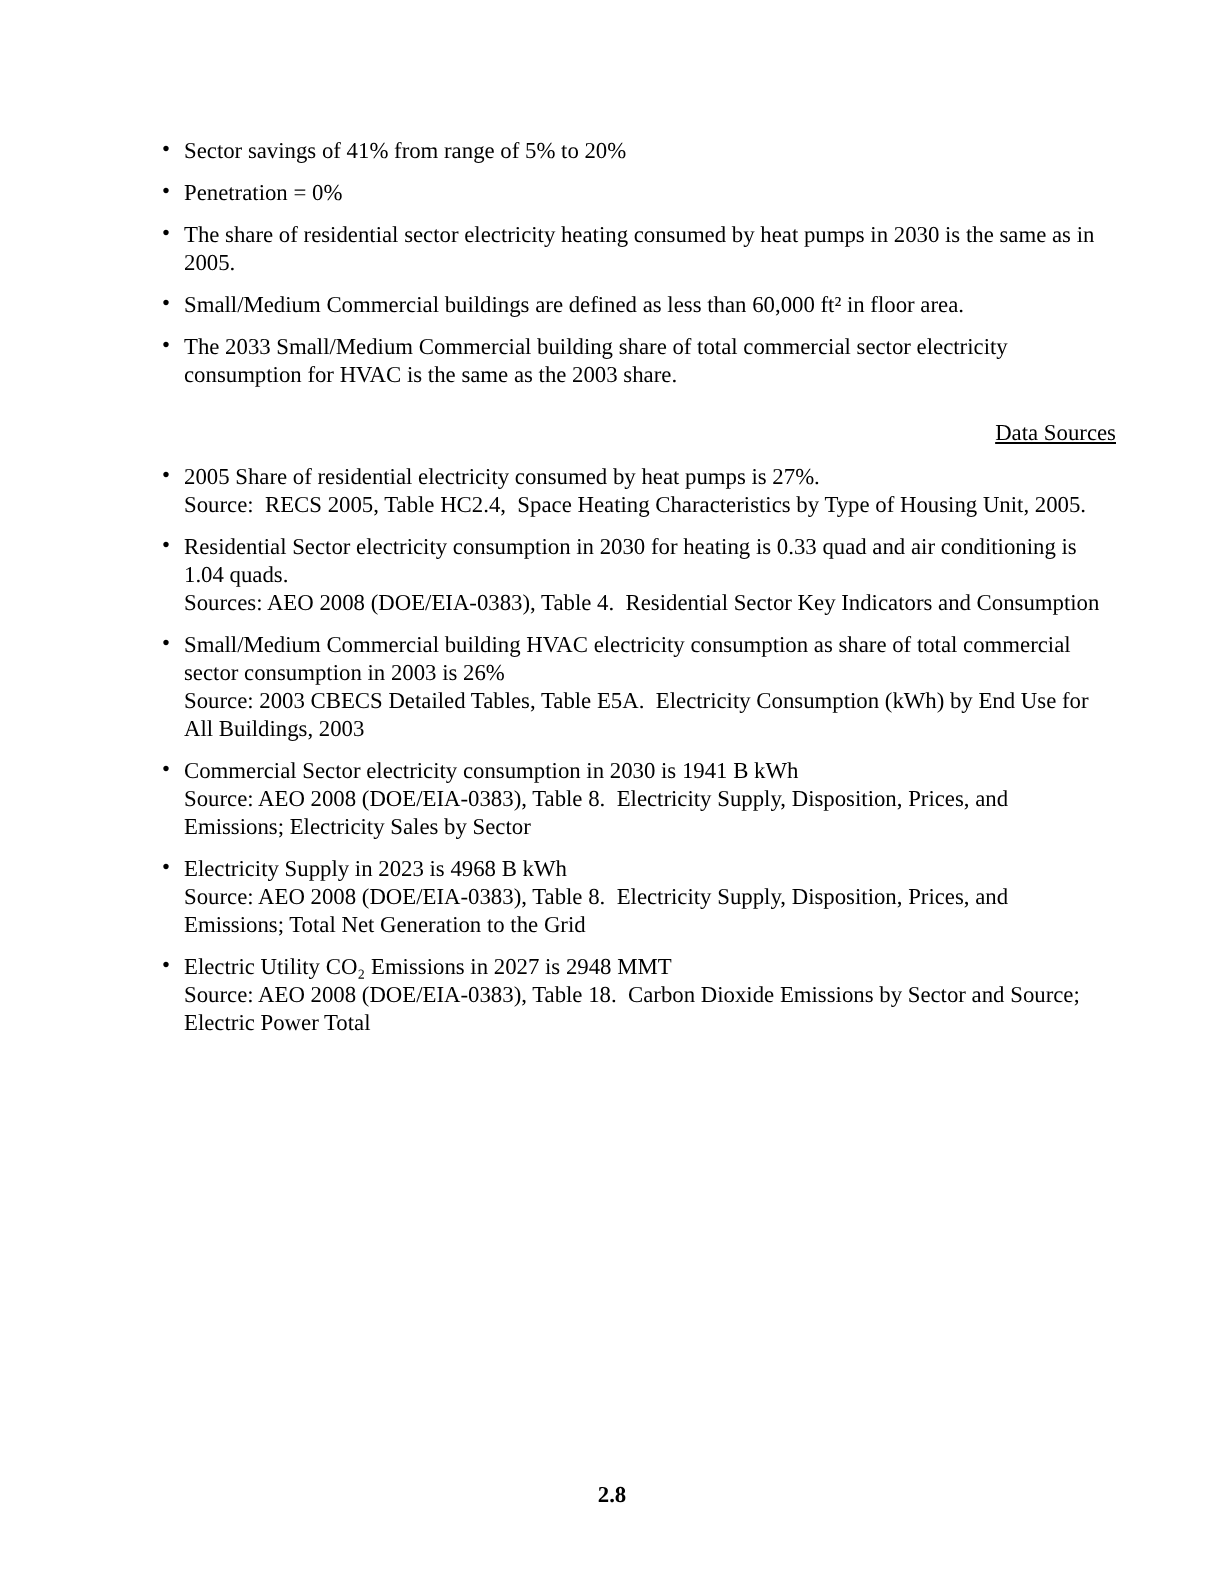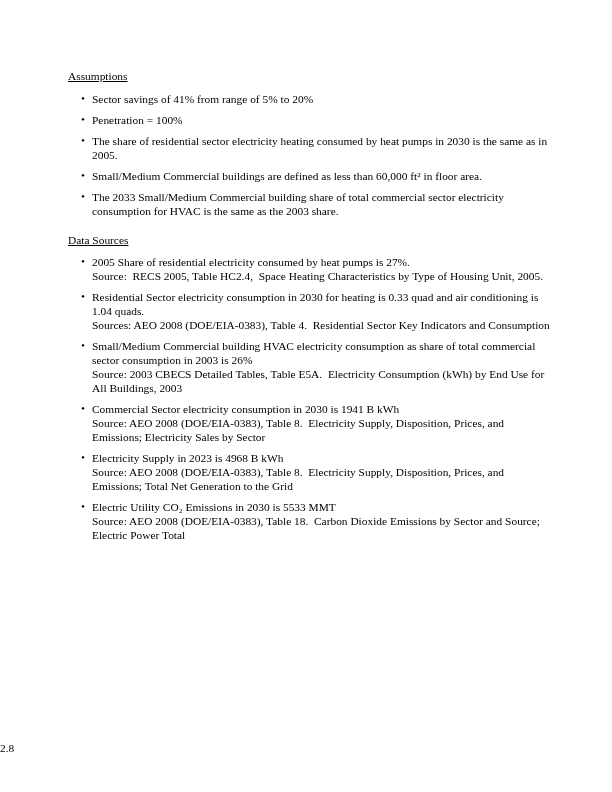--- a/index.html
+++ b/index.html
@@ -22,20 +22,21 @@
   }
   .heading {
     font-size: inherit;
     font-weight: normal;
     text-decoration: underline;
     margin: 0 0 9px 0;
   }
   .heading.second {
     margin-top: 15px;
     margin-bottom: 8px;
+    text-align: right;
   }
   ul.bullets {
     list-style: none;
     margin: 0;
     padding: 0;
   }
   ul.bullets li {
     position: relative;
     padding-left: 24px;
     margin-bottom: 7px;
@@ -47,38 +48,38 @@
   }
   .btext {
     display: block;
     white-space: pre-wrap;
   }
   .page-number {
     position: absolute;
     top: 741px;
     left: 0;
     width: 100%;
-    text-align: left;
+    text-align: center;
+    font-weight: bold;
   }
 </style>
 </head>
 <body>
 
 <div class="page">
   <div class="content">
 
-    <h2 class="heading">Assumptions</h2>
     <ul class="bullets">
       <li>
         <span class="marker">•</span>
         <span class="btext">Sector savings of 41% from range of 5% to 20%</span>
       </li>
       <li>
         <span class="marker">•</span>
-        <span class="btext">Penetration = 100%</span>
+        <span class="btext">Penetration = 0%</span>
       </li>
       <li>
         <span class="marker">•</span>
         <span class="btext">The share of residential sector electricity heating consumed by heat pumps in 2030 is the same as in
 2005.</span>
       </li>
       <li>
         <span class="marker">•</span>
         <span class="btext">Small/Medium Commercial buildings are defined as less than 60,000 ft² in floor area.</span>
       </li>
@@ -116,21 +117,21 @@
 Emissions; Electricity Sales by Sector</span>
       </li>
       <li>
         <span class="marker">•</span>
         <span class="btext">Electricity Supply in 2023 is 4968 B kWh
 Source: AEO 2008 (DOE/EIA-0383), Table 8.  Electricity Supply, Disposition, Prices, and
 Emissions; Total Net Generation to the Grid</span>
       </li>
       <li>
         <span class="marker">•</span>
-        <span class="btext">Electric Utility CO₂ Emissions in 2030 is 5533 MMT
+        <span class="btext">Electric Utility CO₂ Emissions in 2027 is 2948 MMT
 Source: AEO 2008 (DOE/EIA-0383), Table 18.  Carbon Dioxide Emissions by Sector and Source;
 Electric Power Total</span>
       </li>
     </ul>
 
   </div>
 
   <div class="page-number">2.8</div>
 </div>
 

